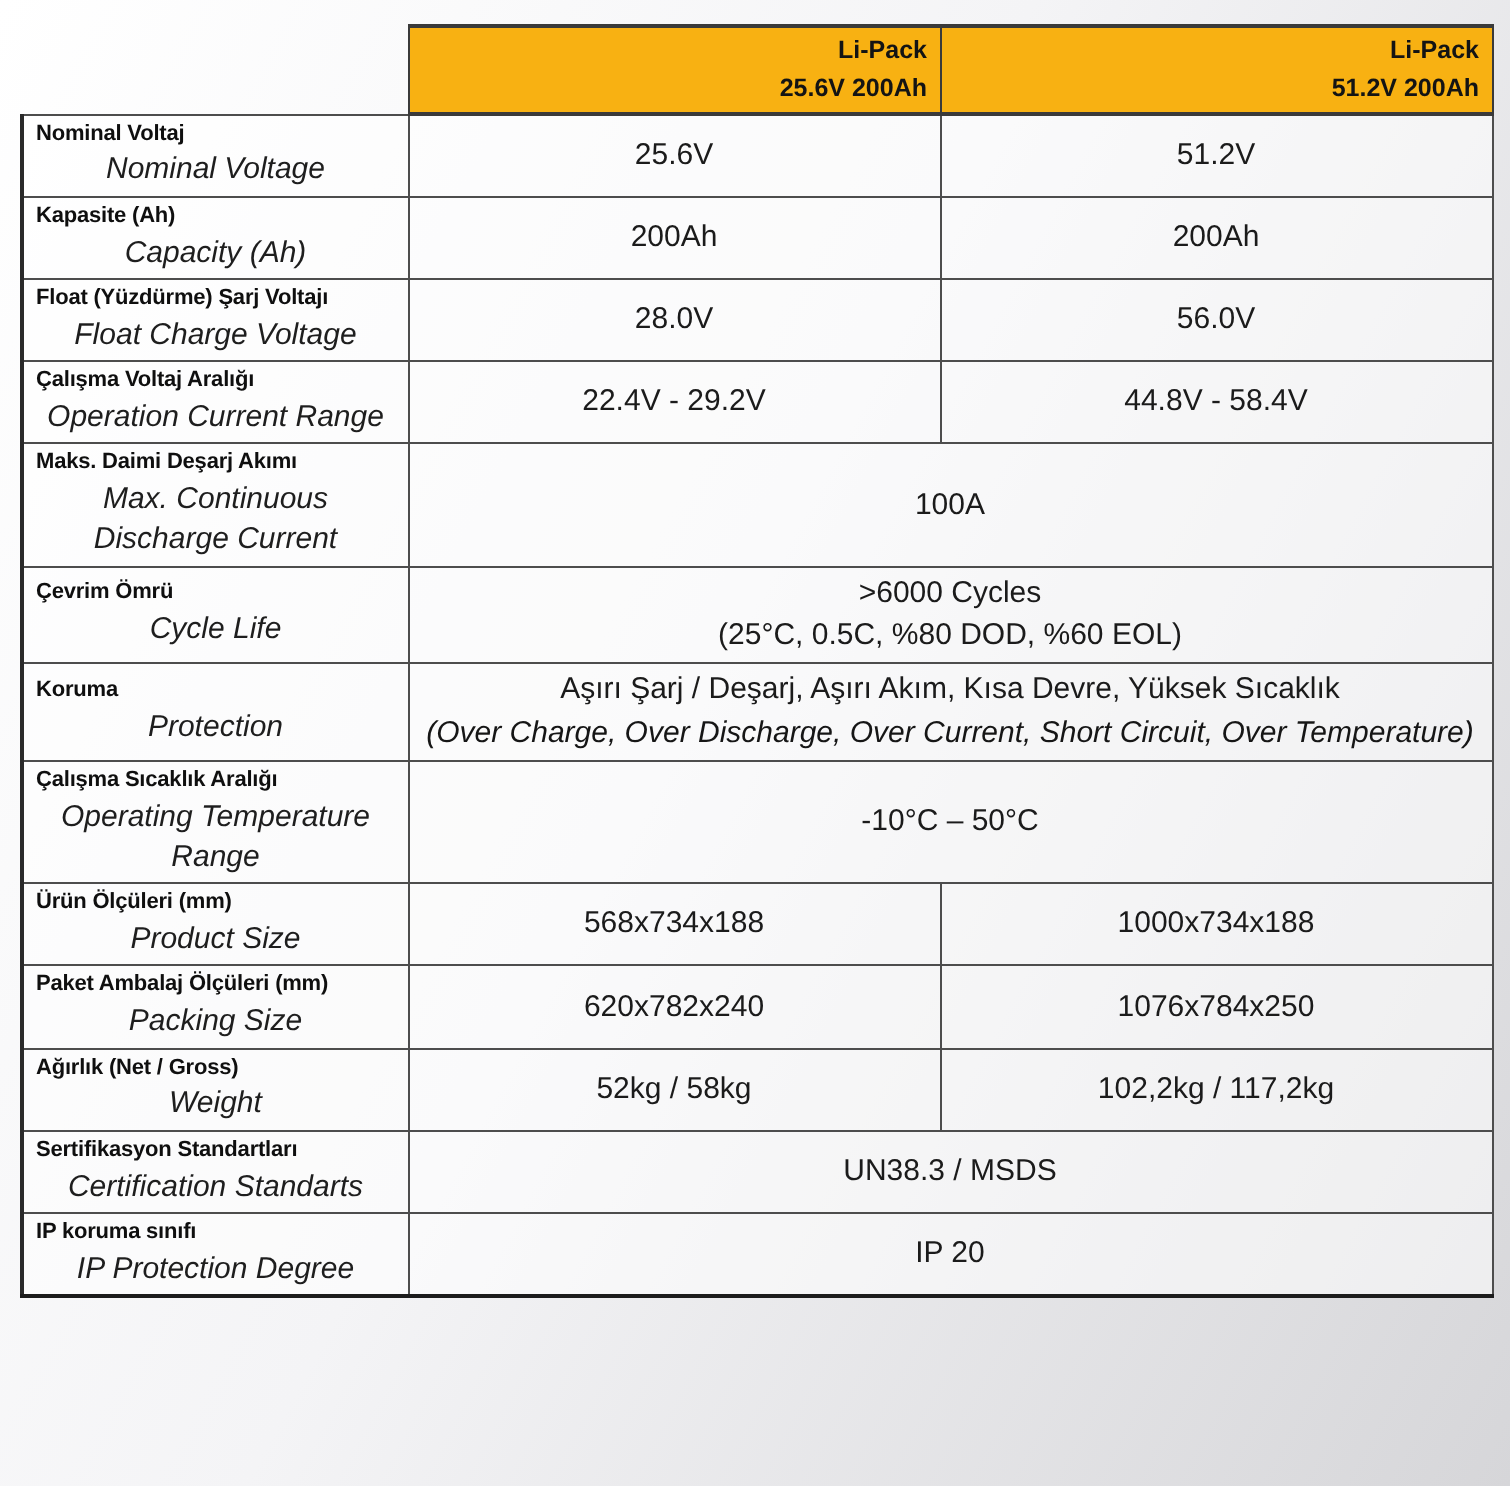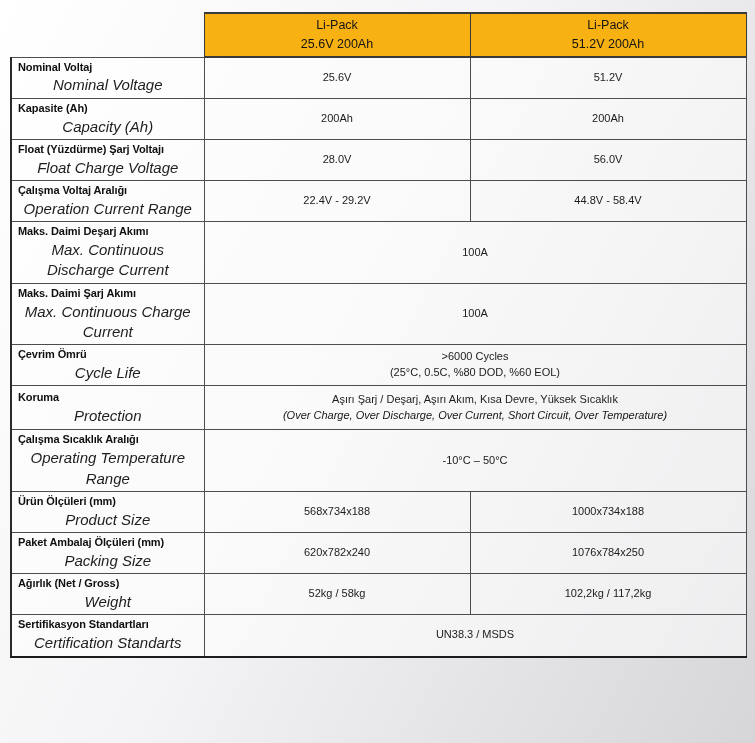--- a/index.html
+++ b/index.html
@@ -24,22 +24,22 @@
   .spec tr { height: 40px; }
   .spec tr.h44 { height: 44px; margin-left: 32px; }
   .corner {
     border: none !important;
     background: transparent !important;
   }
   th.hdr {
     background: #F8B112;
     color: #141414;
     font-size: 12.5px;
-    font-weight: normal;
-    text-align: center;
+    font-weight: bold;
+    text-align: right;
     line-height: 1.5;
     border-color: #3a3a3a;
     border-top-width: 2px;
     border-bottom-width: 2px;
     height: 38px;
   }
   td.label {
     text-align: left;
     border-left-width: 2px;
     border-left-color: #2a2a2a;
@@ -56,21 +56,21 @@
     display: block;
     font-style: italic;
     font-weight: normal;
     font-size: 15px;
     color: #1e1e1e;
     line-height: 1.35;
     text-align: center;
   }
   td.val {
     text-align: center;
-    font-size: 11px;
+    font-size: 15px;
     color: #1b1b1b;
     line-height: 1.45;
   }
   td.val .line2 { display: block; }
   td.val .line2.it { font-style: italic; color: #161616; }
   .edge-r { border-right-width: 2px; border-right-color: #262626; }
   .spec tr:last-child td { border-bottom-width: 2.5px; border-bottom-color: #1c1c1c; }
 </style>
 </head>
 <body>
@@ -134,27 +134,20 @@
 
   <tr>
     <td class="label">
       <span class="lbl-tr">Maks. Daimi Deşarj Akımı</span>
       <span class="lbl-en">Max. Continuous Discharge Current</span>
     </td>
     <td class="val edge-r" colspan="2">100A</td>
   </tr>
 
 
-  <tr>
-    <td class="label">
-      <span class="lbl-tr">Maks. Daimi Şarj Akımı</span>
-      <span class="lbl-en">Max. Continuous Charge Current</span>
-    </td>
-    <td class="val edge-r" colspan="2">100A</td>
-  </tr>
 
   <tr>
     <td class="label">
       <span class="lbl-tr">Çevrim Ömrü</span>
       <span class="lbl-en">Cycle Life</span>
     </td>
     <td class="val edge-r" colspan="2">
       <span>&gt;6000 Cycles</span>
       <span class="line2">(25°C, 0.5C, %80 DOD, %60 EOL)</span>
     </td>
@@ -208,15 +201,22 @@
 
 
   <tr>
     <td class="label">
       <span class="lbl-tr">Sertifikasyon Standartları</span>
       <span class="lbl-en">Certification Standarts</span>
     </td>
     <td class="val edge-r" colspan="2">UN38.3 / MSDS</td>
   </tr>
 
+  <tr>
+    <td class="label">
+      <span class="lbl-tr">IP koruma sınıfı</span>
+      <span class="lbl-en">IP Protection Degree</span>
+    </td>
+    <td class="val edge-r" colspan="2">IP 20</td>
+  </tr>
 
 </tbody>
   </table>
 
 </body></html>

